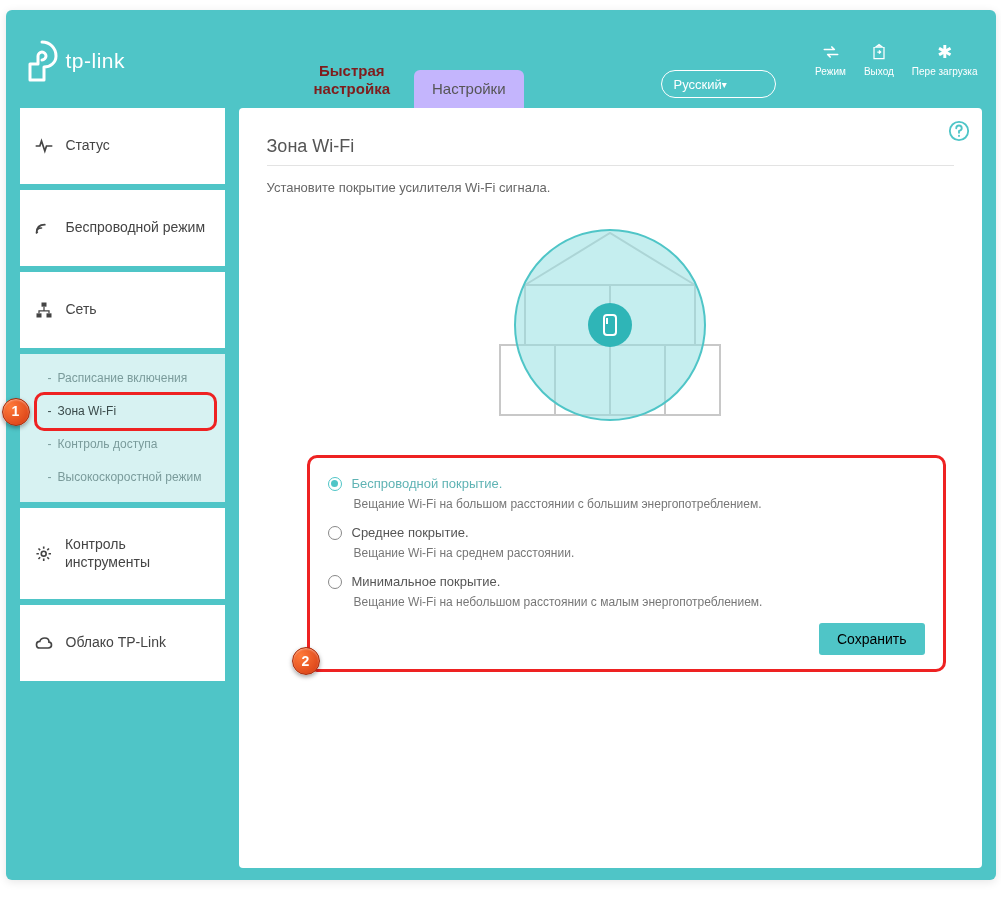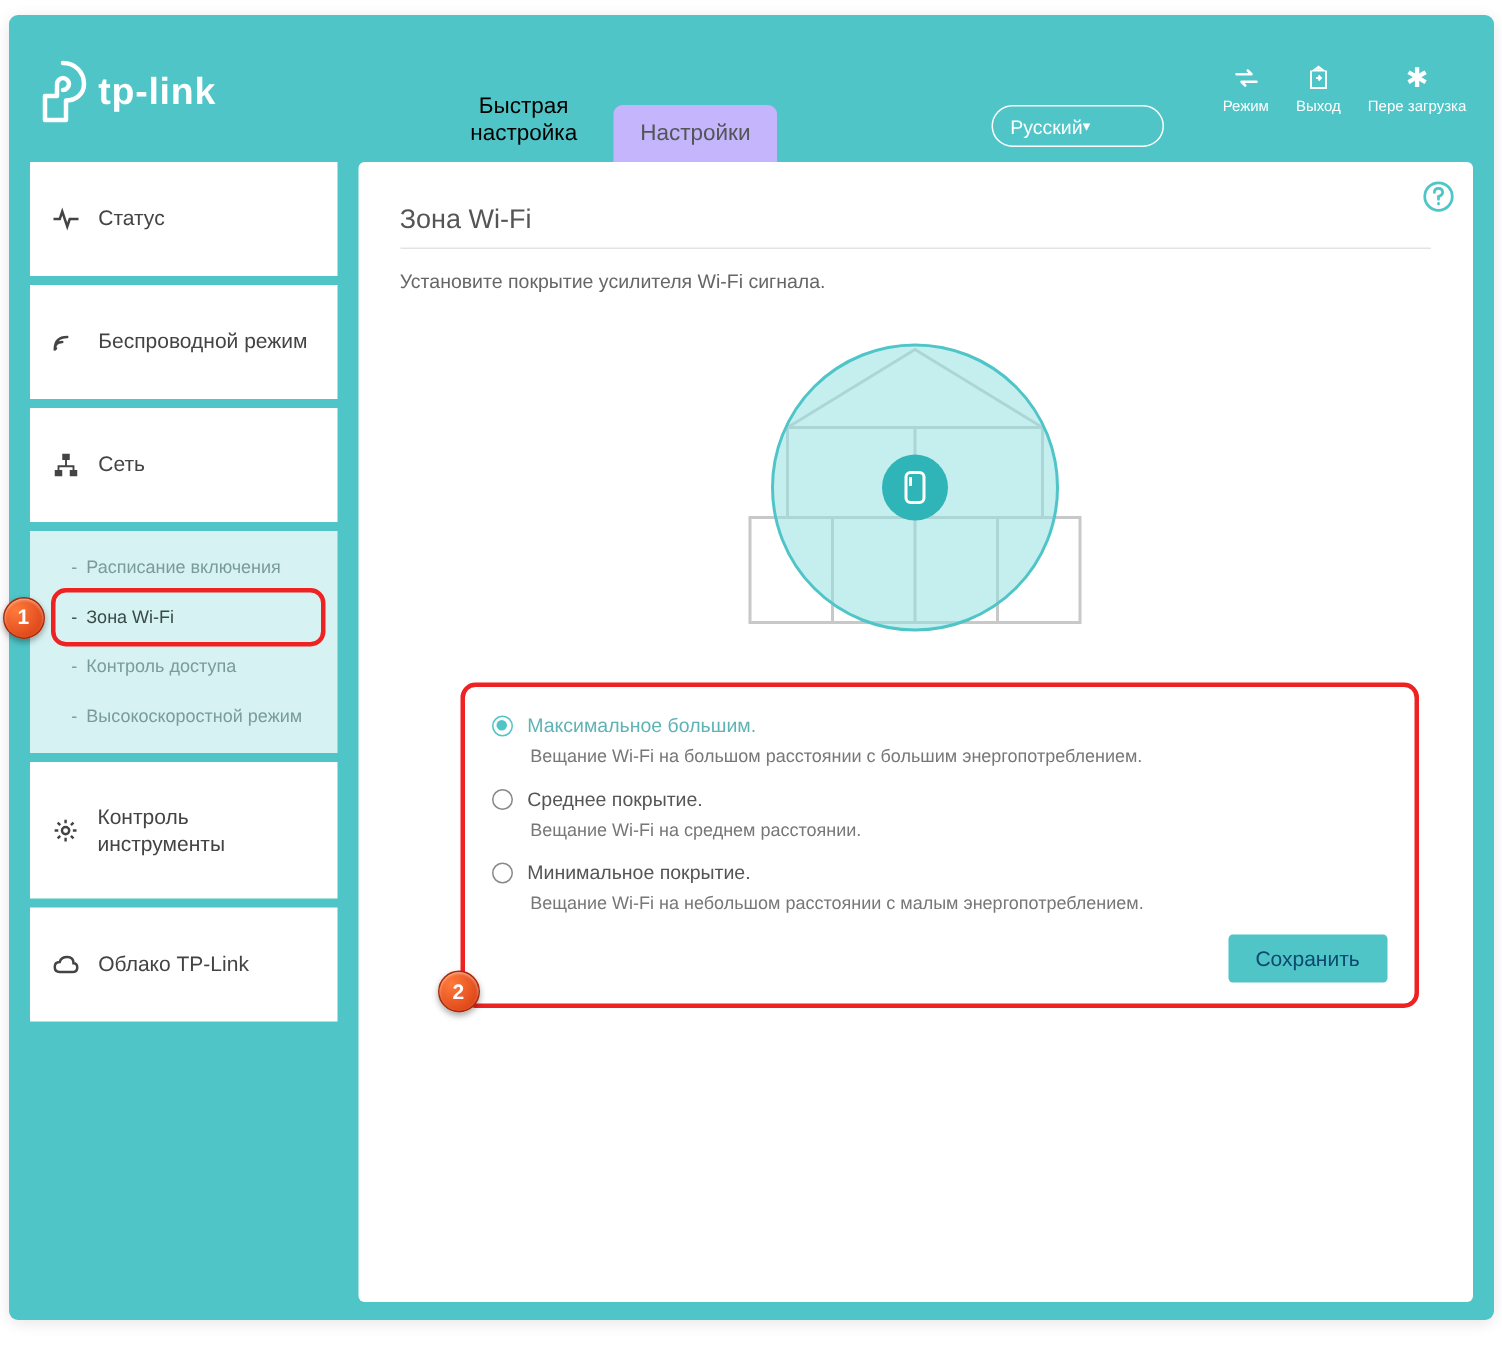--- a/index.html
+++ b/index.html
@@ -3,25 +3,25 @@
 <meta charset="utf-8">
 <style>
 * { box-sizing: border-box; margin: 0; padding: 0; }
 body { font-family: Arial, Helvetica, sans-serif; background: #fff; width: 1001px; height: 901px; overflow: hidden; }
 
 .app { width: 990px; height: 870px; margin: 10px auto 0; background: #4fc5c7; border-radius: 6px; position: relative; box-shadow: 0 2px 10px rgba(0,0,0,.1); }
 
 .header { height: 98px; position: relative; }
 .logo { position: absolute; left: 18px; top: 30px; display: flex; align-items: center; gap: 6px; }
 .logo svg { width: 36px; height: 42px; }
-.logo-text { color: #fff; font-size: 25px; font-weight: 700; letter-spacing: .5px; }
+.logo-text { color: #fff; font-size: 21px; font-weight: 400; letter-spacing: .5px; }
 
 .tabs { position: absolute; left: 290px; bottom: 0; display: flex; align-items: flex-end; gap: 6px; }
 .tab { padding: 10px 18px 10px; border-radius: 6px 6px 0 0; font-size: 15px; cursor: pointer; text-align: center; line-height: 1.2; }
-.tab-inactive { color: #000000; }
+.tab-inactive { color: #7f1d1d; font-weight: bold; }
 .tab-active { background: #c4b5fd; color: #555; margin-top: 42px; }
 
 .lang-select { position: absolute; right: 220px; top: 60px; width: 115px; height: 28px; border: 1px solid #fff; border-radius: 14px; color: #fff; background: transparent; display: flex; align-items: center; padding: 0 12px; font-size: 13px; cursor: pointer; }
 .lang-select .chev { font-size: 10px; }
 
 .top-actions { position: absolute; right: 18px; top: 32px; display: flex; gap: 18px; }
 .top-action { display: flex; flex-direction: column; align-items: center; gap: 4px; color: #fff; font-size: 10px; cursor: pointer; }
 .top-action svg, .top-action .glyph { width: 20px; height: 20px; fill: #fff; display: flex; align-items: center; justify-content: center; font-size: 18px; }
 
 .body { display: flex; padding: 0 0 12px 14px; gap: 14px; height: calc(100% - 98px); }
@@ -52,21 +52,21 @@
 .options { border: 3px solid #e22; border-radius: 10px; padding: 18px 18px 14px; position: relative; margin-left: 40px; margin-right: 8px; }
 .opt { margin-bottom: 14px; }
 .opt-head { display: flex; align-items: center; gap: 10px; font-size: 13px; color: #5fb3b4; cursor: pointer; }
 .opt-head.inactive { color: #555; }
 .opt-desc { margin-left: 26px; margin-top: 6px; font-size: 12px; color: #777; }
 .radio { width: 14px; height: 14px; border: 1px solid #888; border-radius: 50%; display: inline-flex; align-items: center; justify-content: center; flex-shrink: 0; }
 .radio.checked { border-color: #4fc5c7; }
 .radio.checked::after { content: ""; width: 7px; height: 7px; background: #4fc5c7; border-radius: 50%; }
 
 .save-row { display: flex; justify-content: flex-end; margin-top: 8px; }
-.save-btn { background: #4fc5c7; color: #0c4a6e; border: 0; padding: 8px 18px; font-size: 14px; border-radius: 3px; cursor: pointer; }
+.save-btn { background: #4fc5c7; color: #000000; border: 0; padding: 8px 18px; font-size: 14px; border-radius: 3px; cursor: pointer; }
 
 .callout { position: absolute; width: 28px; height: 28px; border-radius: 50%; background: radial-gradient(circle at 30% 30%, #ff7a3a, #d43811); color: #fff; font-weight: bold; font-size: 14px; display: flex; align-items: center; justify-content: center; box-shadow: 0 2px 4px rgba(0,0,0,.35), inset 0 1px 2px rgba(255,255,255,.5); border: 1px solid #a52b0b; }
 .callout-1 { left: -18px; top: 50%; transform: translateY(-50%); }
 .callout-2 { left: -18px; bottom: -6px; }
 </style>
 </head>
 <body>
 
 <div class="app">
   <div class="header">
@@ -196,21 +196,21 @@
           <line x1="137" y1="103" x2="137" y2="109" stroke="#fff" stroke-width="2"></line>
         </svg>
       </div>
 
       <div class="options">
         <div class="callout callout-2">2</div>
 
         <div class="opt">
           <div class="opt-head">
             <span class="radio checked"></span>
-            <span>Максимальное большим.</span>
+            <span>Беспроводной покрытие.</span>
           </div>
           <div class="opt-desc">Вещание Wi-Fi на большом расстоянии с большим энергопотреблением.</div>
         </div>
 
         <div class="opt">
           <div class="opt-head inactive">
             <span class="radio"></span>
             <span>Среднее покрытие.</span>
           </div>
           <div class="opt-desc">Вещание Wi-Fi на среднем расстоянии.</div>

